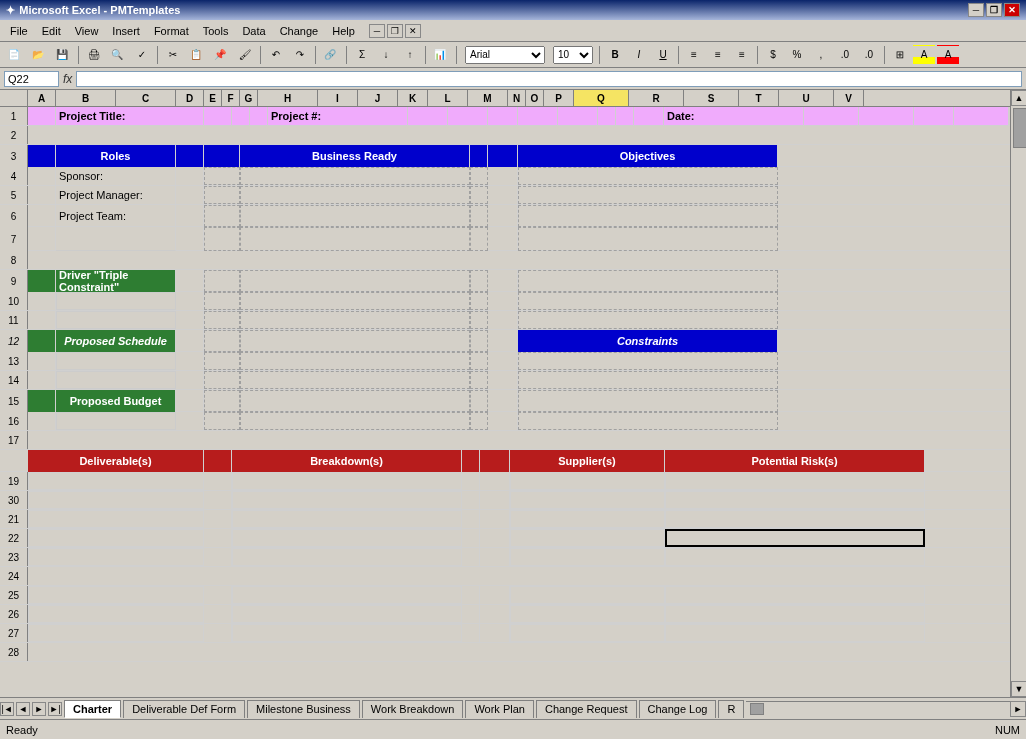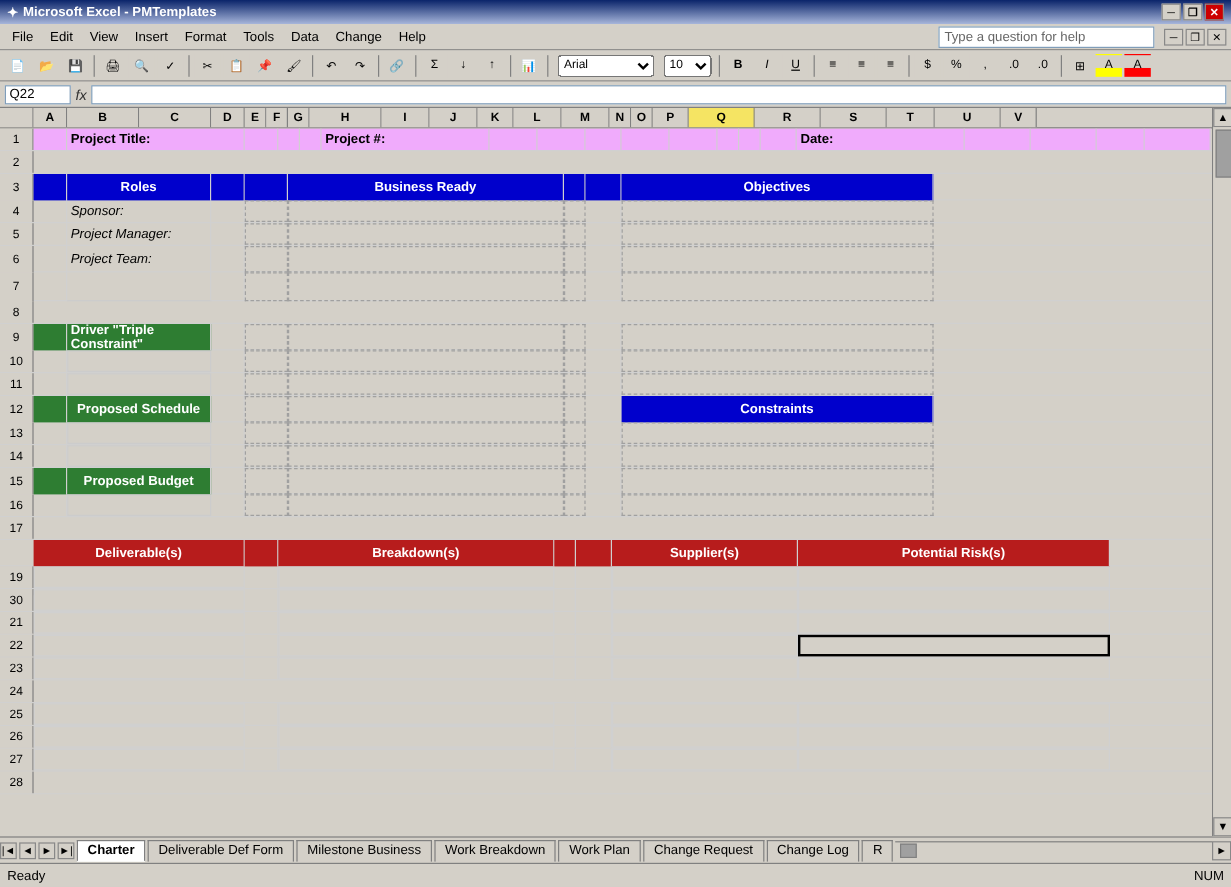--- a/index.html
+++ b/index.html
@@ -156,21 +156,21 @@
       height: 18px;
       border-right: 1px solid #d0d0d0;
       display: flex;
       align-items: center;
       padding: 0 3px;
       font-size: 11px;
       overflow: hidden;
       flex-shrink: 0;
     }
     .cell.bold { font-weight: bold; }
-    .cell.italic { font-style: italic; }
+    .cell.italic { }
     .cell.blue-bg { background: #0000cc; color: white; font-weight: bold; justify-content: center; }
     .cell.green-bg { background: #2e7d32; color: white; font-weight: bold; justify-content: center; }
     .cell.red-bg { background: #b71c1c; color: white; font-weight: bold; justify-content: center; }
     .cell.yellow-bg { background: #f0abfc; }
     .cell.selected { border: 2px solid #000; }
     .cell.dashed-border { border: 1px dashed #a0a0a0; }
 
     
     .status-bar {
       background: #d4d0c8;
@@ -285,23 +285,20 @@
 <div class="menu-bar">
   <span class="menu-item">File</span>
   <span class="menu-item">Edit</span>
   <span class="menu-item">View</span>
   <span class="menu-item">Insert</span>
   <span class="menu-item">Format</span>
   <span class="menu-item">Tools</span>
   <span class="menu-item">Data</span>
   <span class="menu-item">Change</span>
   <span class="menu-item">Help</span>
-  <div class="question-box">
-    <span>Type a question for help</span>
-  </div>
   <div style="display:flex;gap:2px;margin-left:6px">
     <div class="title-btn" style="background:#d4d0c8;color:black">─</div>
     <div class="title-btn" style="background:#d4d0c8;color:black">❐</div>
     <div class="title-btn" style="background:#d4d0c8;color:black">✕</div>
   </div>
 </div>
 
 <div class="toolbar">
   <div class="tb-btn">📄</div>
   <div class="tb-btn">📂</div>
@@ -518,21 +515,21 @@
         <div class="cell c-a"></div>
         <div class="cell" style="width:120px;border:1px solid #ccc;"></div>
         <div class="cell c-d"></div>
         <div class="cell dashed-border" style="width:36px;"></div>
         <div class="cell dashed-border" style="width:230px;"></div>
         <div class="cell c-no dashed-border"></div>
         <div class="cell c-p"></div>
         <div class="cell dashed-border" style="width:260px;"></div>
       </div>
 
-      <div class="grid-row" style="height:22px;">
+      <div class="grid-row" style="height:22px;font-style:italic;">
         <div class="row-num" style="height:22px;">12</div>
         <div class="cell c-a green-bg" style="height:22px;"></div>
         <div class="cell green-bg" style="width:120px;height:22px;">Proposed Schedule</div>
         <div class="cell c-d" style="height:22px;"></div>
         <div class="cell dashed-border" style="width:36px;height:22px;"></div>
         <div class="cell dashed-border" style="width:230px;height:22px;"></div>
         <div class="cell c-no dashed-border" style="height:22px;"></div>
         <div class="cell c-p" style="height:22px;"></div>
         <div class="cell blue-bg" style="width:260px;height:22px;">Constraints</div>
       </div>

